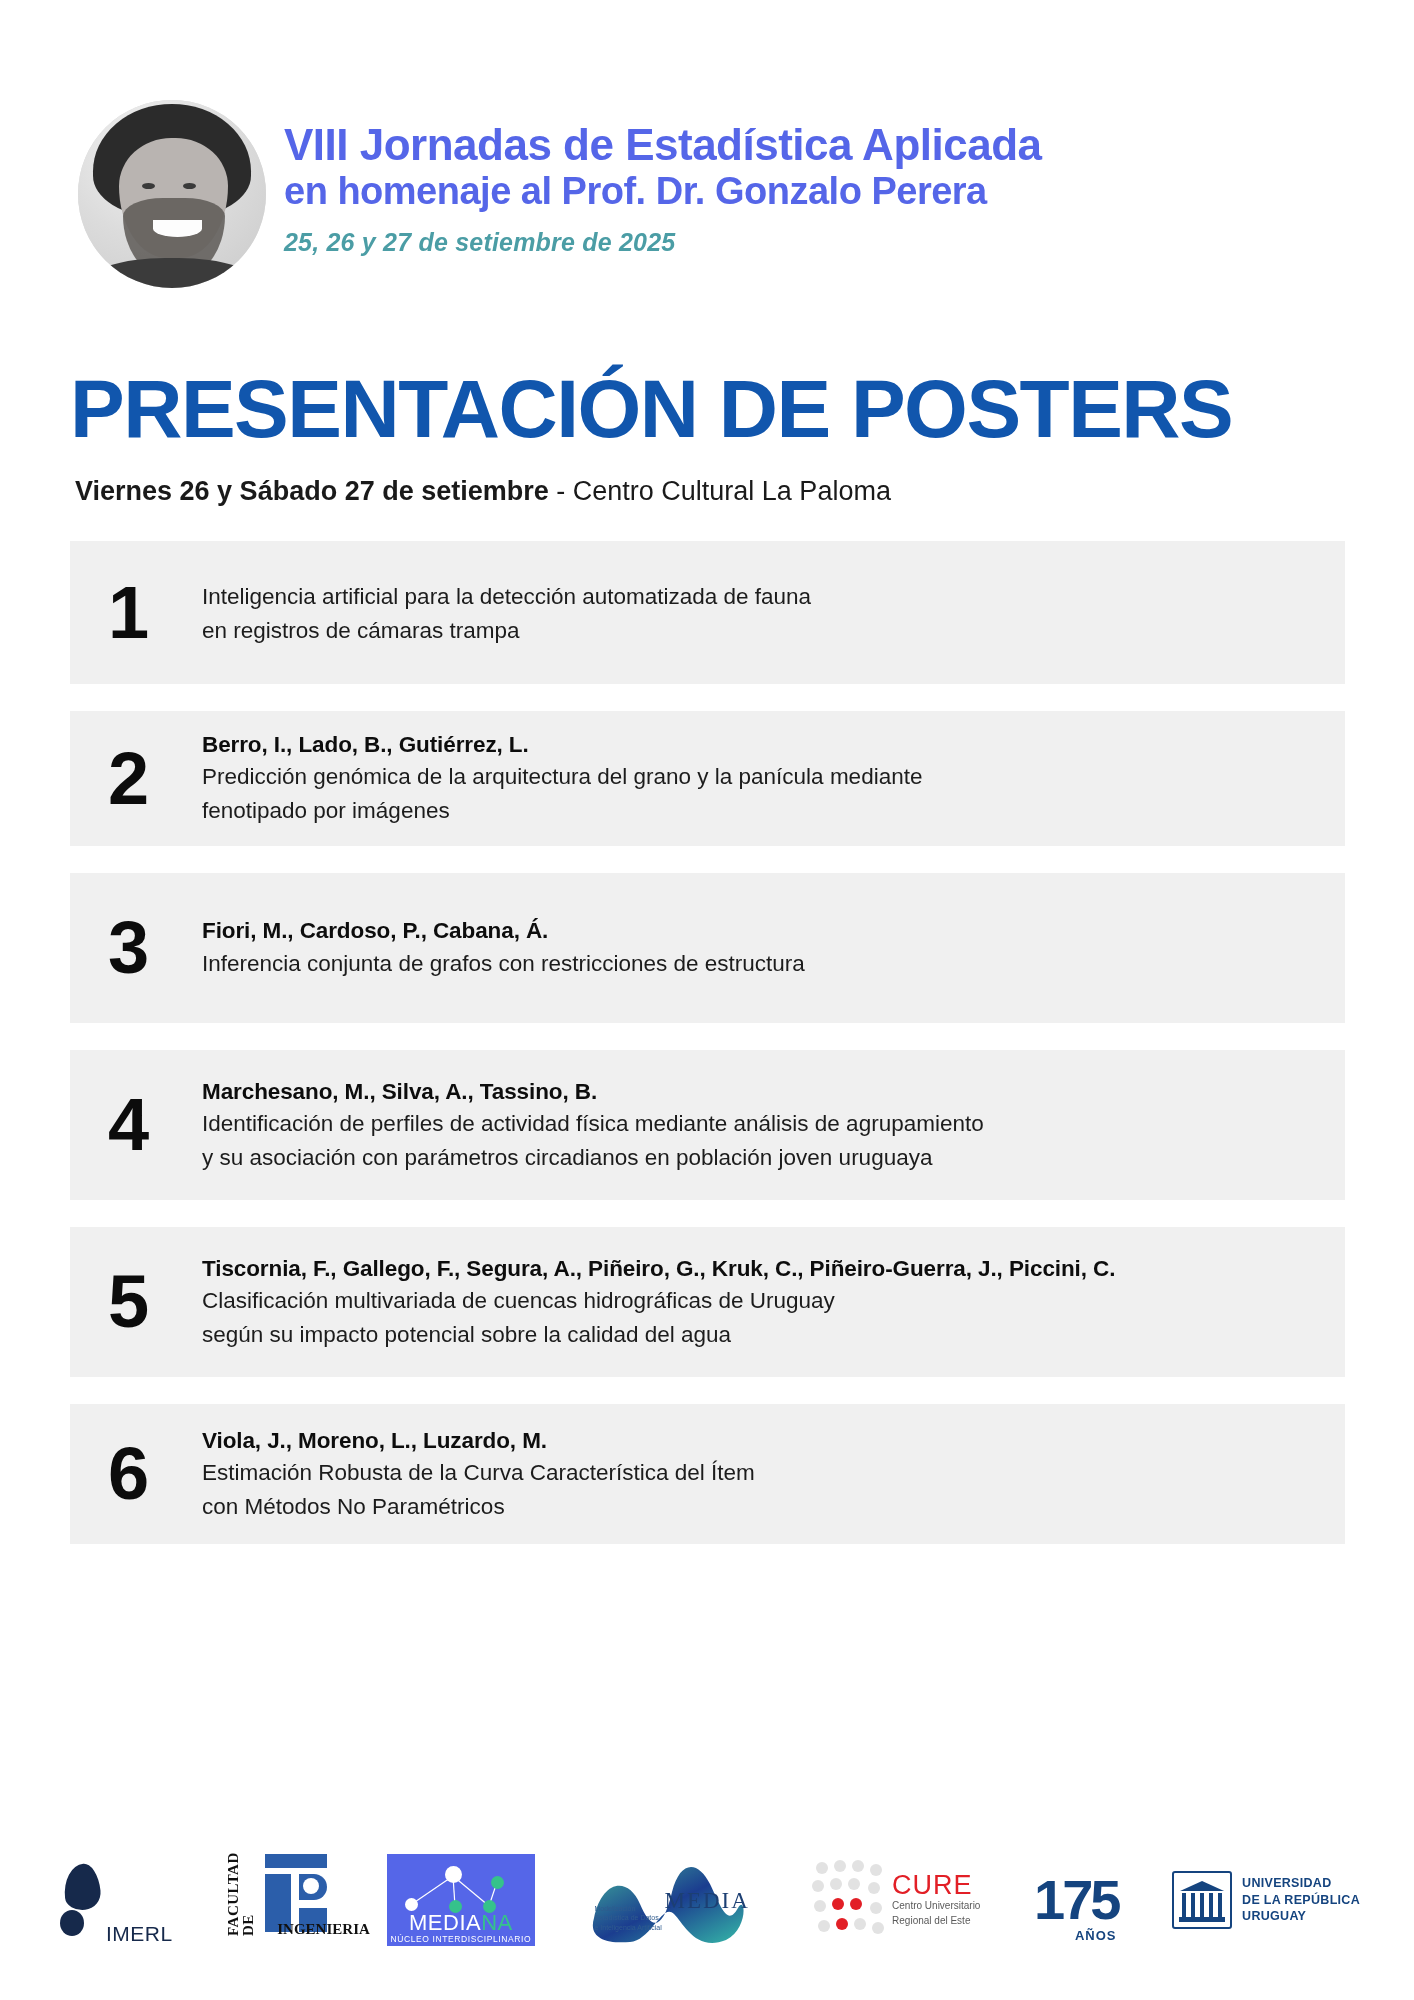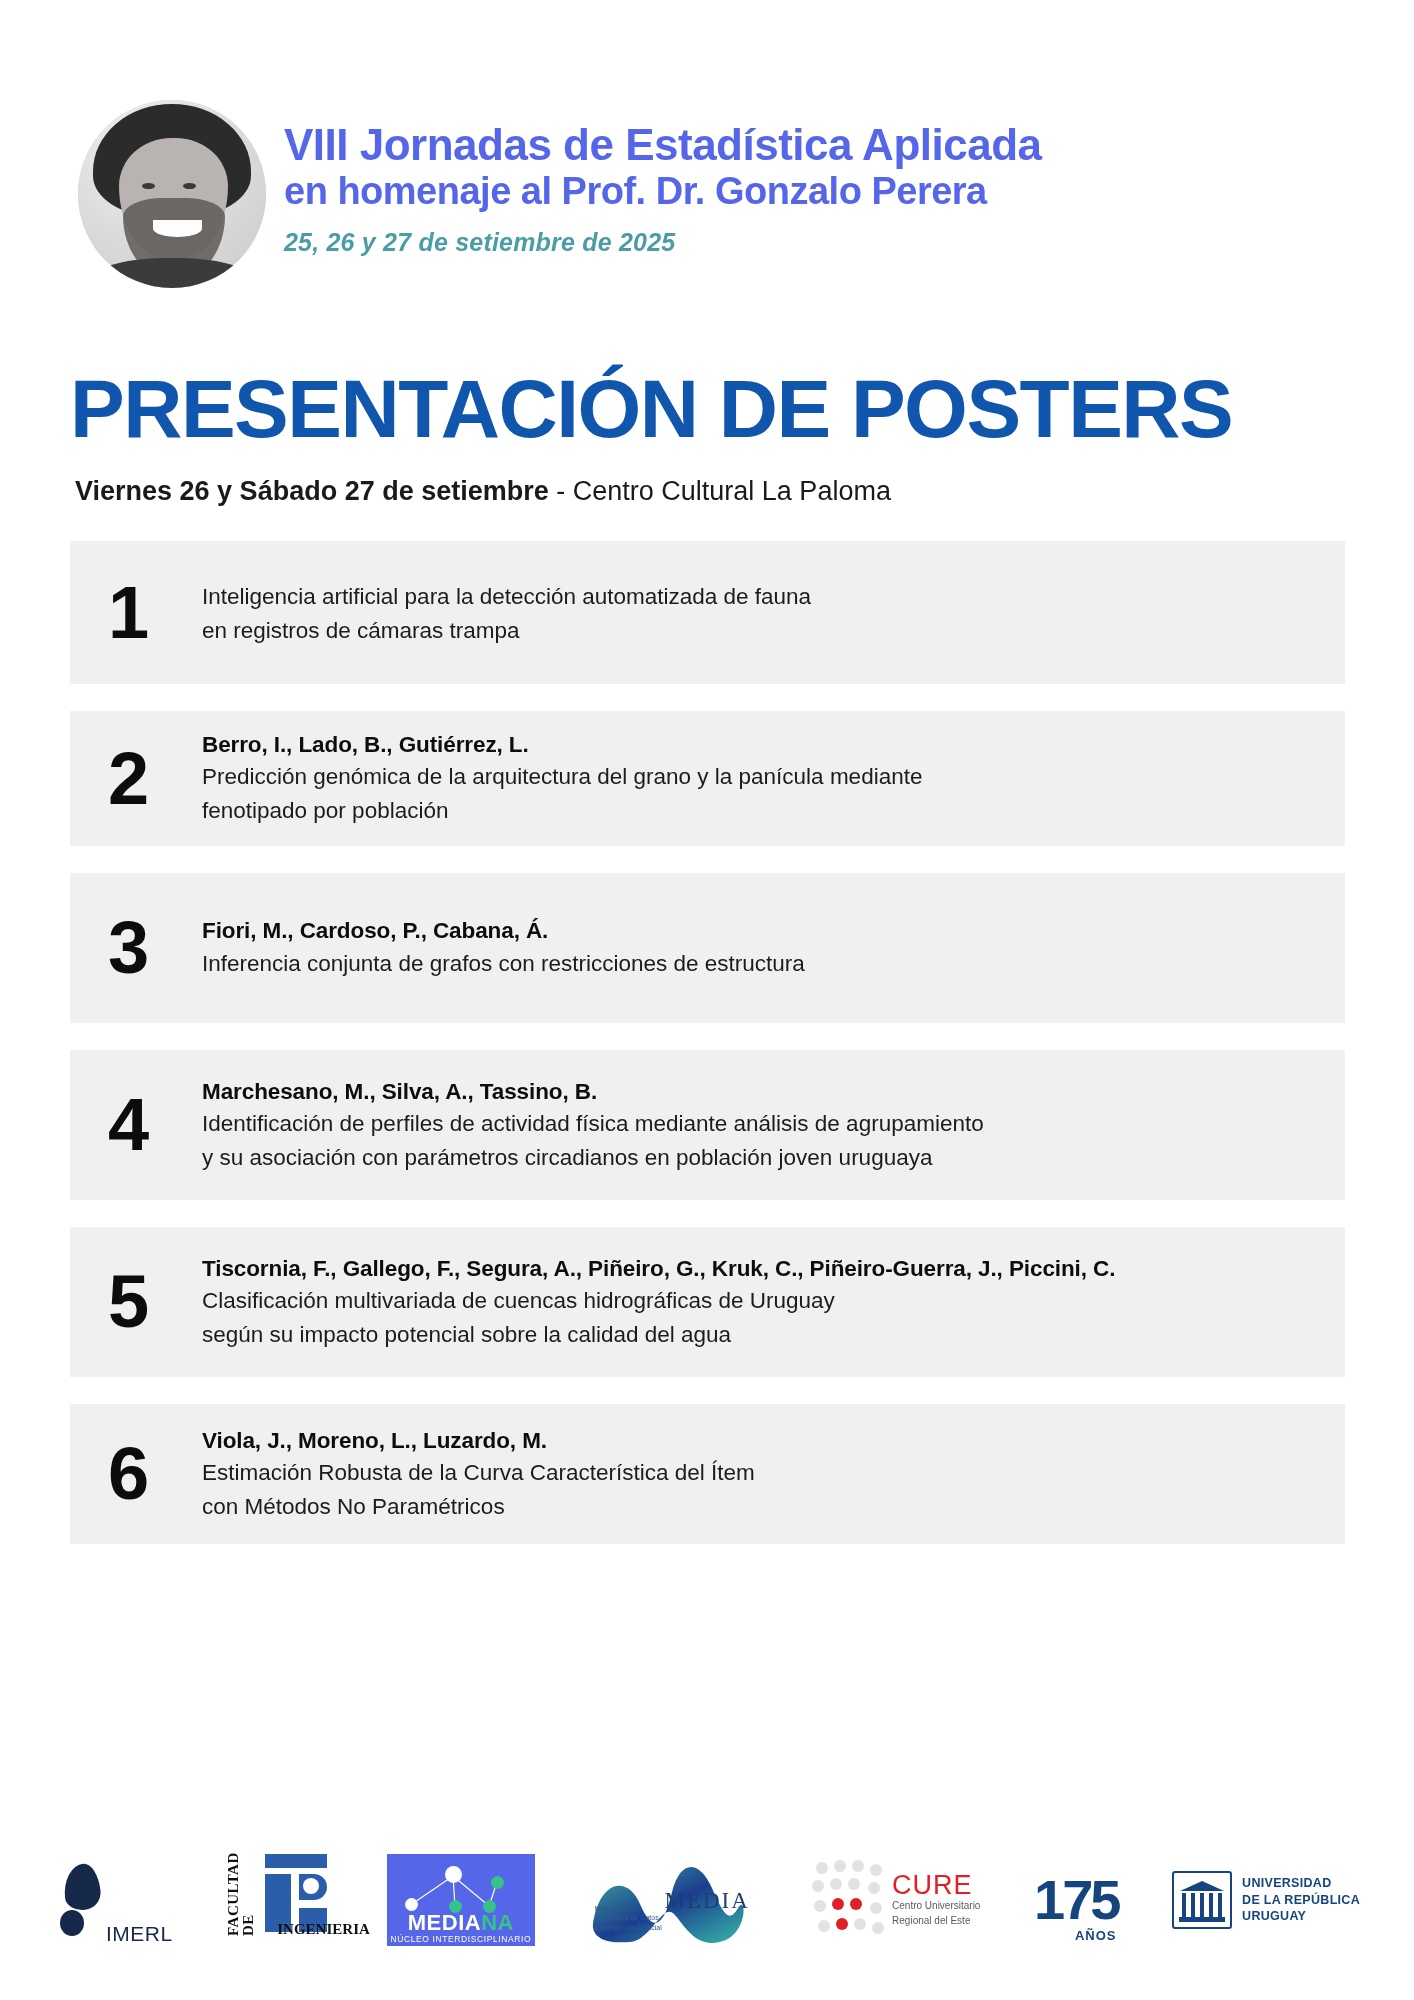--- a/index.html
+++ b/index.html
@@ -297,21 +297,21 @@
     position: absolute; border-radius: 50%; background: #ffffff;
   }
   .logo-mediana .n1 { left: 58px; top: 12px; width: 17px; height: 17px; }
   .logo-mediana .n2 { left: 18px; top: 44px; width: 13px; height: 13px; }
   .logo-mediana .n3 { left: 62px; top: 46px; width: 13px; height: 13px; background: #35c28b; }
   .logo-mediana .n4 { left: 96px; top: 46px; width: 13px; height: 13px; background: #35c28b; }
   .logo-mediana .n5 { left: 104px; top: 22px; width: 13px; height: 13px; background: #35c28b; }
   .logo-mediana svg { position: absolute; left: 0; top: 0; }
   .logo-mediana .wordmark {
     position: absolute; left: 0; right: 0; top: 56px;
-    text-align: center; font-weight: 700; font-size: 22px; letter-spacing: .5px;
+    text-align: center; font-weight: 400; font-size: 22px; letter-spacing: .5px;
   }
   .logo-mediana .wordmark .w { color: #ffffff; }
   .logo-mediana .wordmark .g { color: #35c28b; }
   .logo-mediana .sub {
     position: absolute; left: 0; right: 0; top: 80px;
     text-align: center; font-size: 8.5px; color: #ffffff; letter-spacing: .6px;
   }
 
   .logo-media { width: 170px; height: 96px; position: relative; }
   .logo-media .wordmark {
@@ -410,21 +410,21 @@
         <div class="poster-title">Inteligencia artificial para la detección automatizada de fauna</div>
         <div class="poster-title">en registros de cámaras trampa</div>
       </div>
     </div>
 
     <div class="poster-row row-h2">
       <div class="poster-num">2</div>
       <div class="poster-body">
         <div class="poster-authors">Berro, I., Lado, B., Gutiérrez, L.</div>
         <div class="poster-title">Predicción genómica de la arquitectura del grano y la panícula mediante</div>
-        <div class="poster-title">fenotipado por población</div>
+        <div class="poster-title">fenotipado por imágenes</div>
       </div>
     </div>
 
     <div class="poster-row row-h3">
       <div class="poster-num">3</div>
       <div class="poster-body">
         <div class="poster-authors">Fiori, M., Cardoso, P., Cabana, Á.</div>
         <div class="poster-title">Inferencia conjunta de grafos con restricciones de estructura</div>
       </div>
     </div>

